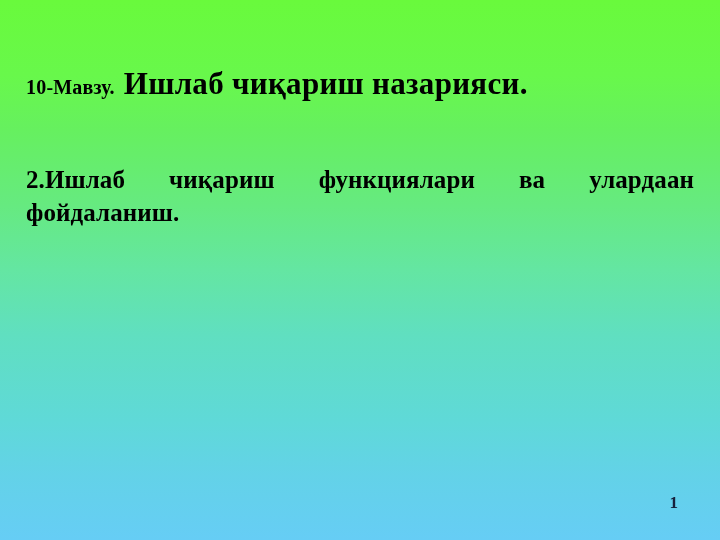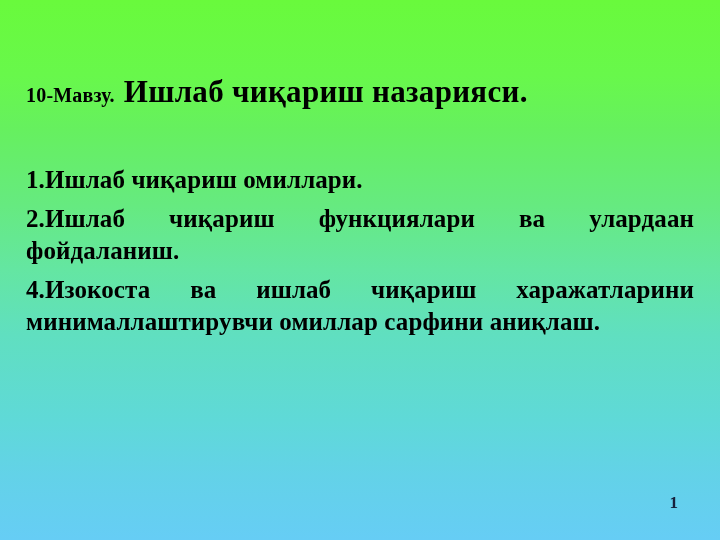--- a/index.html
+++ b/index.html
@@ -27,21 +27,21 @@
         #60DFC0 62%,
         #5FD9D8 78%,
         #63D2E8 88%,
         #66CDF5 100%);
   }
 
   
   #title-block {
     position: absolute;
     left: 26px;
-    top: 76px;
+    top: 68px;
     width: 668px;
     line-height: 1.05;
     white-space: nowrap;
   }
   .title-prefix {
     font-size: 20px;
     font-weight: bold;
     color: #000000;
     letter-spacing: 0.2px;
   }
@@ -90,20 +90,18 @@
 </head>
 <body>
 
 <div id="slide">
 
   <div id="title-block">
     <span class="title-prefix">10-Мавзу.</span><span class="title-main">Ишлаб чиқариш назарияси.</span>
   </div>
 
   <div id="body-list">
-    <p class="list-item">1.Ишлаб чиқариш омиллари.</p>
     <p class="list-item justify-all">2.Ишлаб чиқариш функциялари ва улардаан фойдаланиш.</p>
-    <p class="list-item justify-all">4.Изокоста ва ишлаб чиқариш харажатларини минималлаштирувчи омиллар сарфини аниқлаш.</p>
   </div>
 
   <div id="page-number">1</div>
 
 </div>
 
 </body></html>

